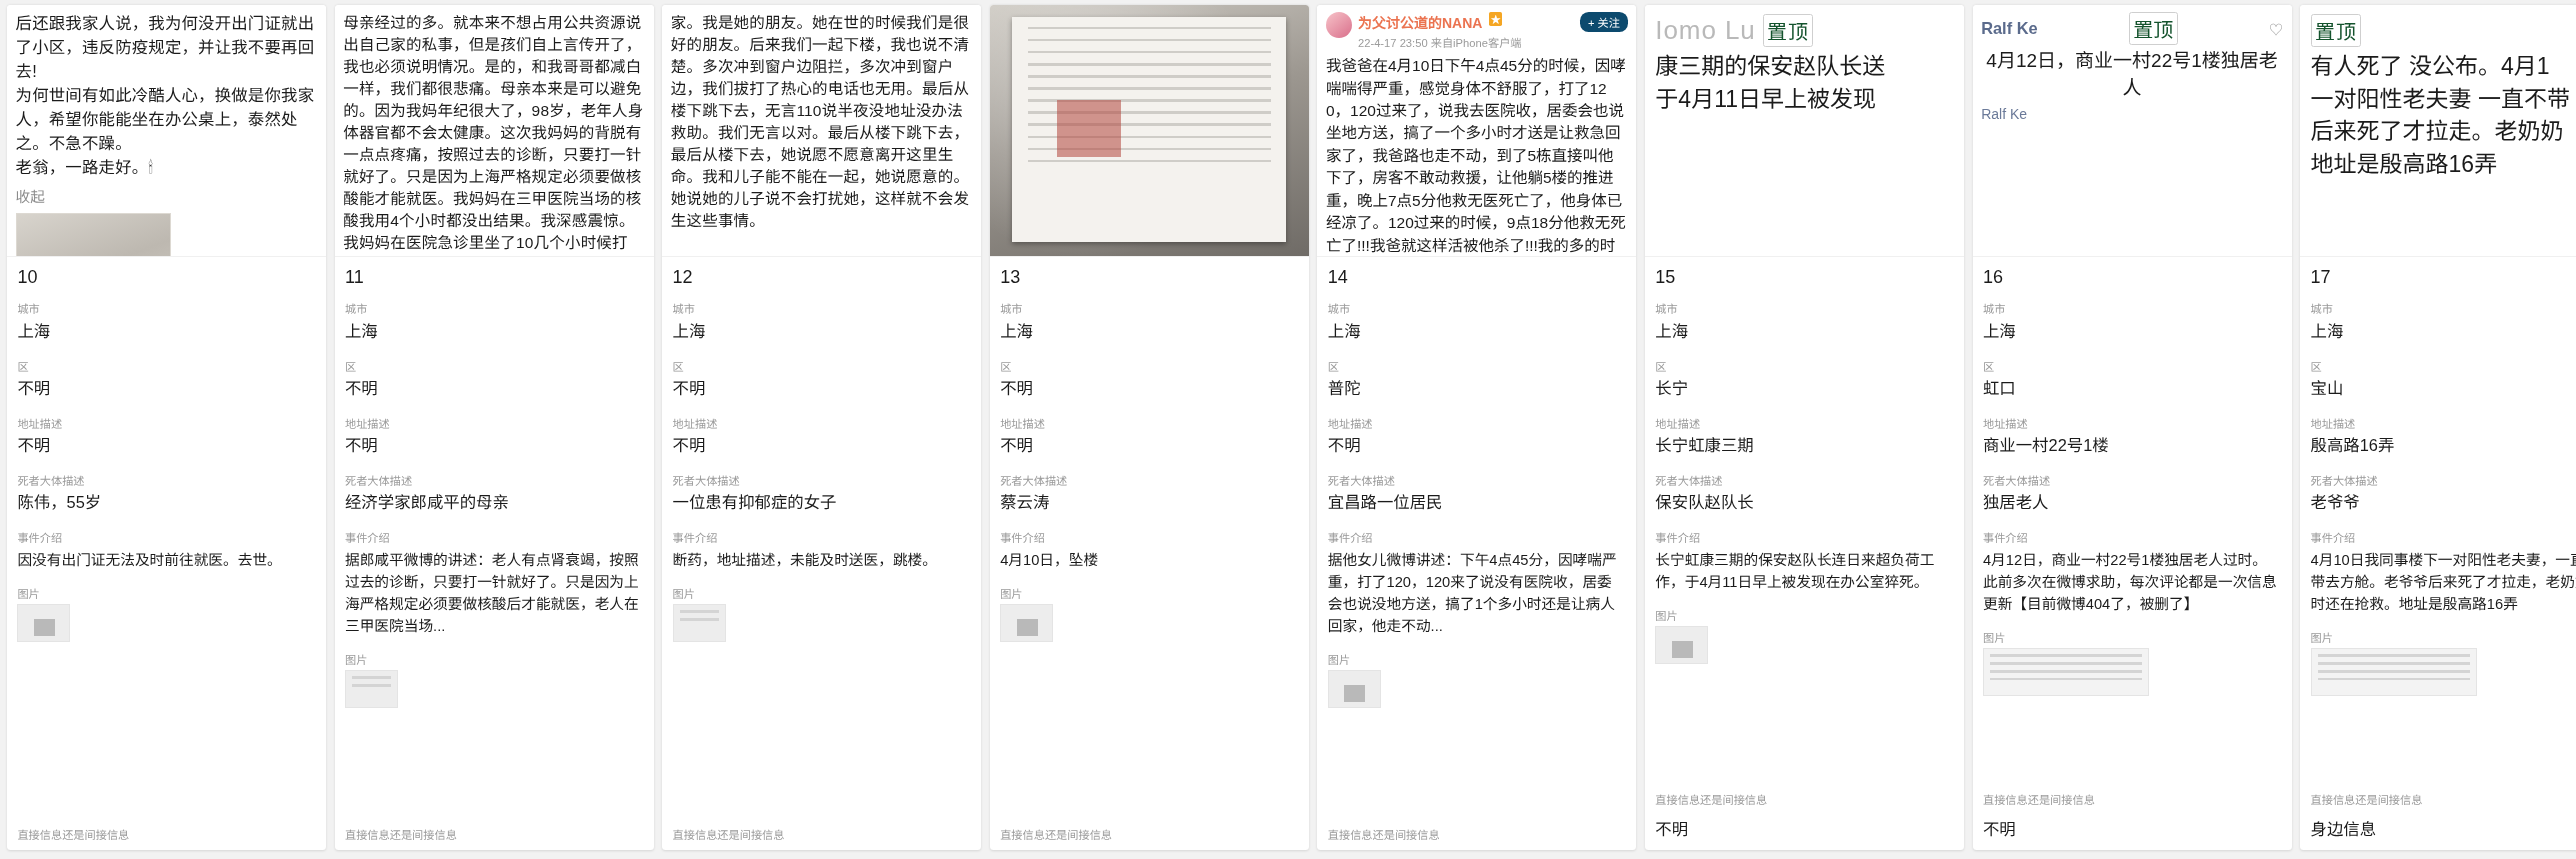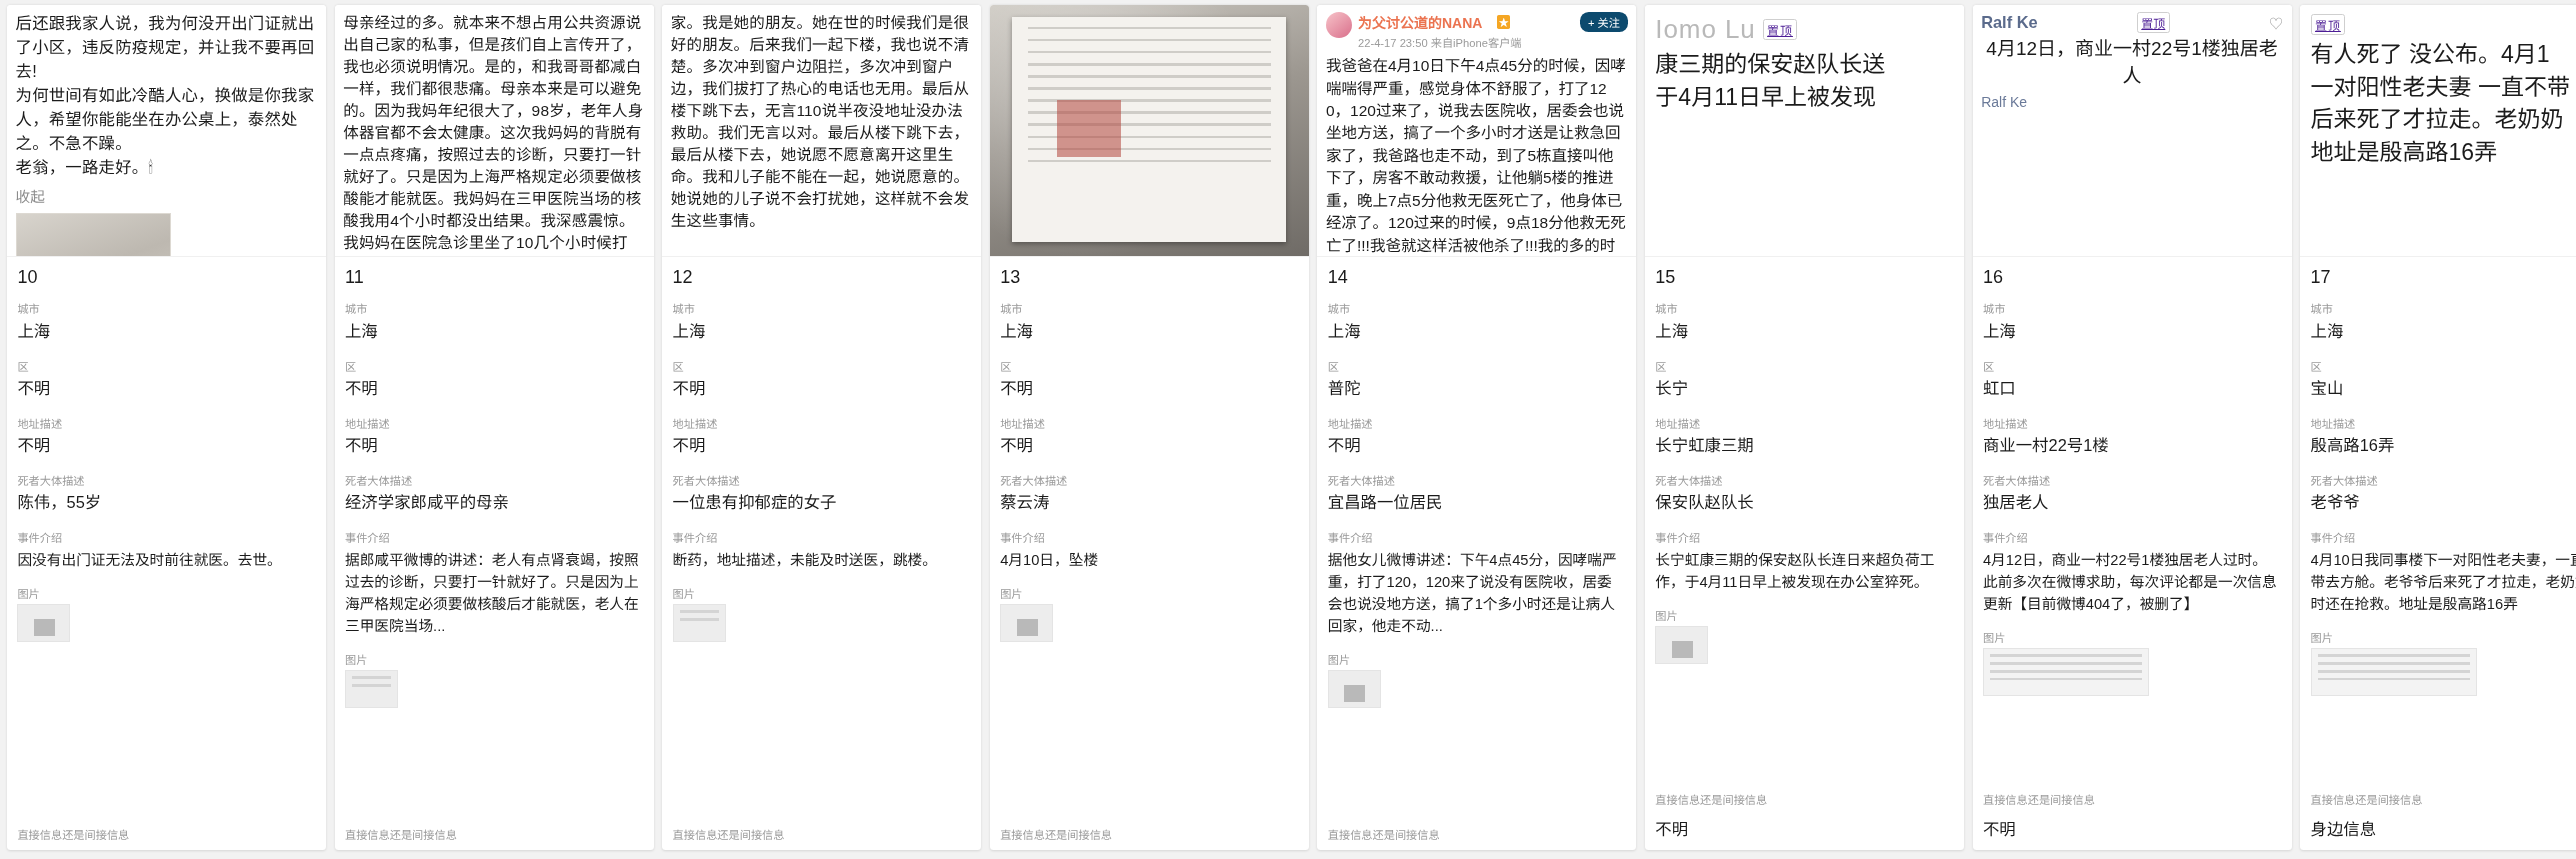--- a/index.html
+++ b/index.html
@@ -80,43 +80,43 @@
     padding: 7px 8.6px 1.7px 8.6px;
   }
   .wb-avatar {
     width: 26px; height: 26px; border-radius: 50%;
     background: linear-gradient(140deg,#f7c3c9,#d96f8b);
     flex: 0 0 26px;
   }
   .wb-meta { flex: 1 1 auto; min-width: 0; }
   .wb-name {
     font-size: 14px; color: #eb7350; font-weight: bold;
-    display: flex; align-items: center; gap: 15px;
+    display: flex; align-items: flex-start; gap: 7px;
   }
   .wb-badge {
     font-size: 9.5px; color: #fff; background: #f5a623;
     border-radius: 1.7px; padding: 0 1.7px;
   }
   .wb-sub { font-size: 11.2px; color: #9b9b9b; margin-top: 1.7px; }
   .wb-follow {
     flex: 0 0 auto; font-size: 11.2px; color: #fff; background: #0c4a6e;
     border-radius: 8.6px; padding: 1.7px 7.8px;
   }
   .wb-body {
     font-size: 15.5px; line-height: 1.45; color: #1b1b1b;
     padding: 3.5px 8.6px 0 8.6px; white-space: pre-wrap; word-break: break-all;
   }
   
   .big-name {
     font-size: 26px; color: #b9b9b9; letter-spacing: 0.9px;
     padding: 8.6px 10.4px 0 10.4px; display: flex; align-items: center; gap: 7px;
   }
   .pin-tag {
-    font-size: 12px; color: #4c1d95; border: 0.9px solid #cfcfcf;
-    border-radius: 2.6px; padding: 0.9px 3.5px; text-decoration: underline;
+    font-size: 20px; color: #14532d; border: 0.9px solid #cfcfcf;
+    border-radius: 2.6px; padding: 0.9px 3.5px;
   }
   .big-line {
     font-size: 23px; line-height: 1.42; color: #1b1b1b;
     padding: 3.5px 10.4px 0 10.4px; white-space: pre-wrap; word-break: break-all;
   }
   .nickname-row {
     display: flex; align-items: center; justify-content: space-between;
     padding: 7px 8.6px 0 8.6px;
   }
   .nickname {

